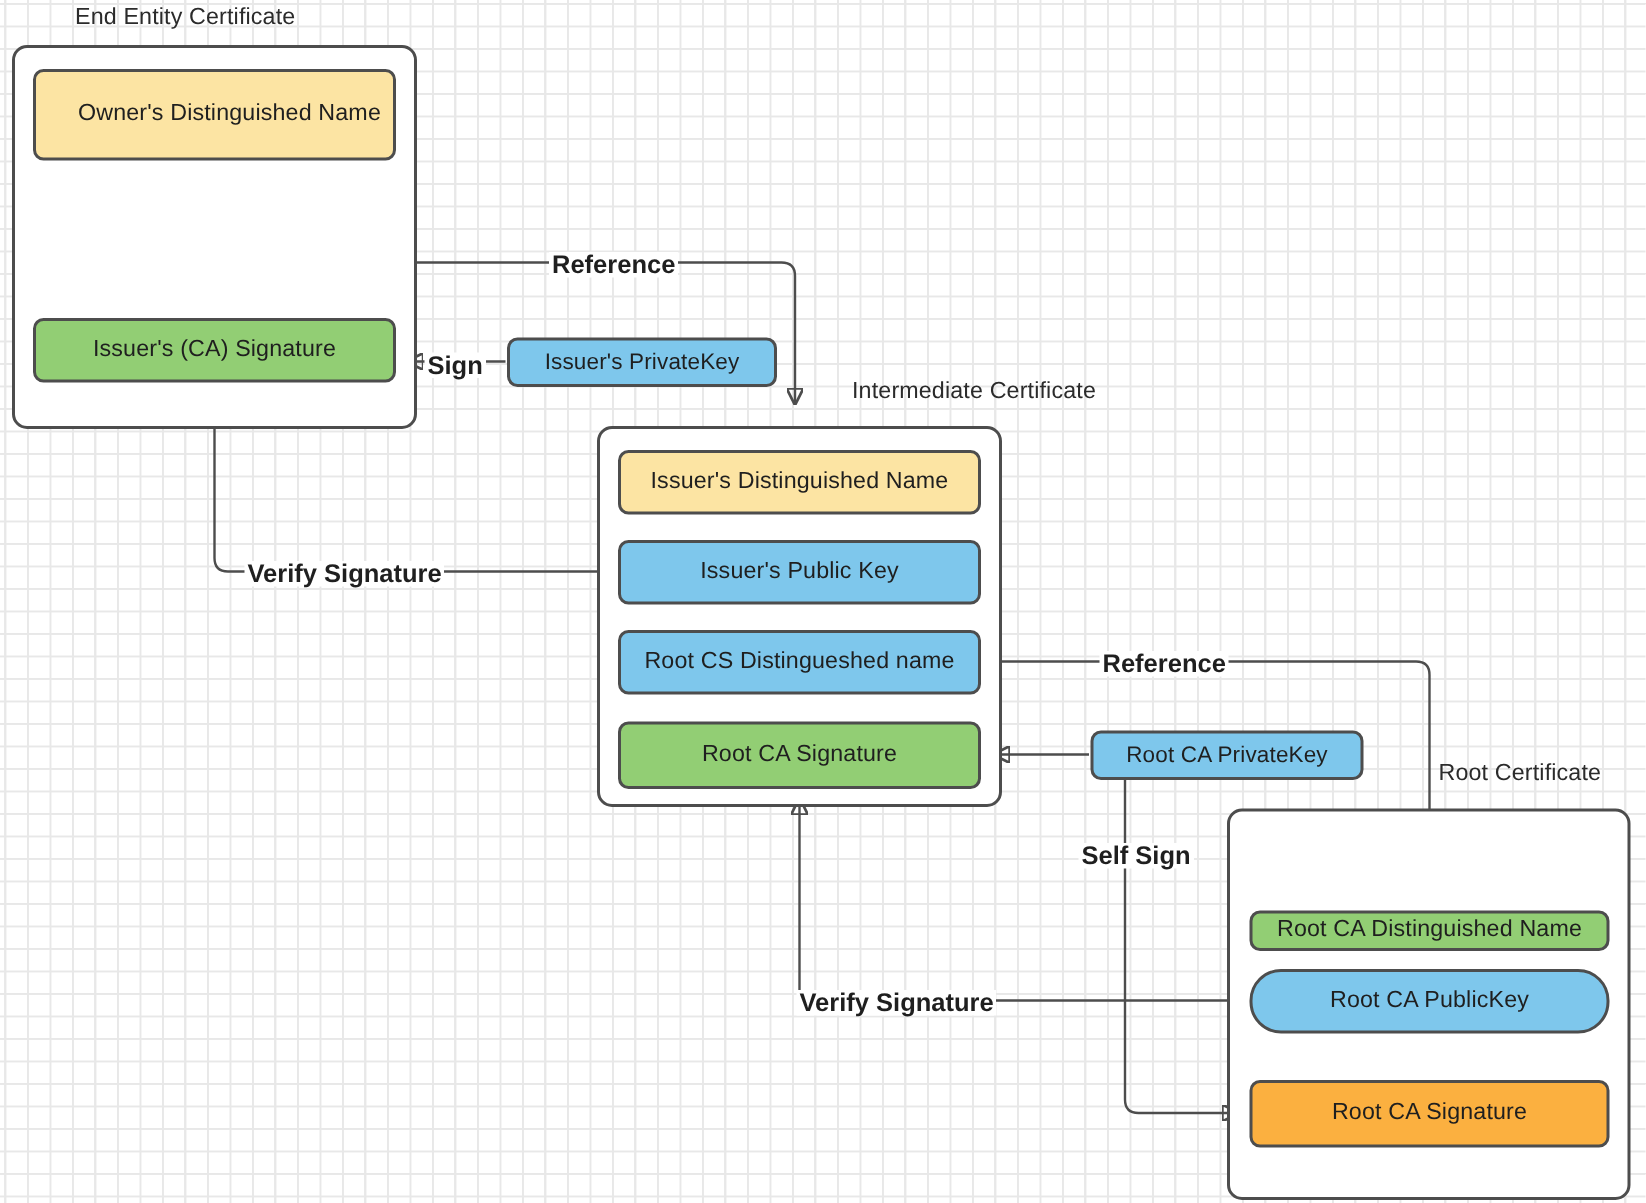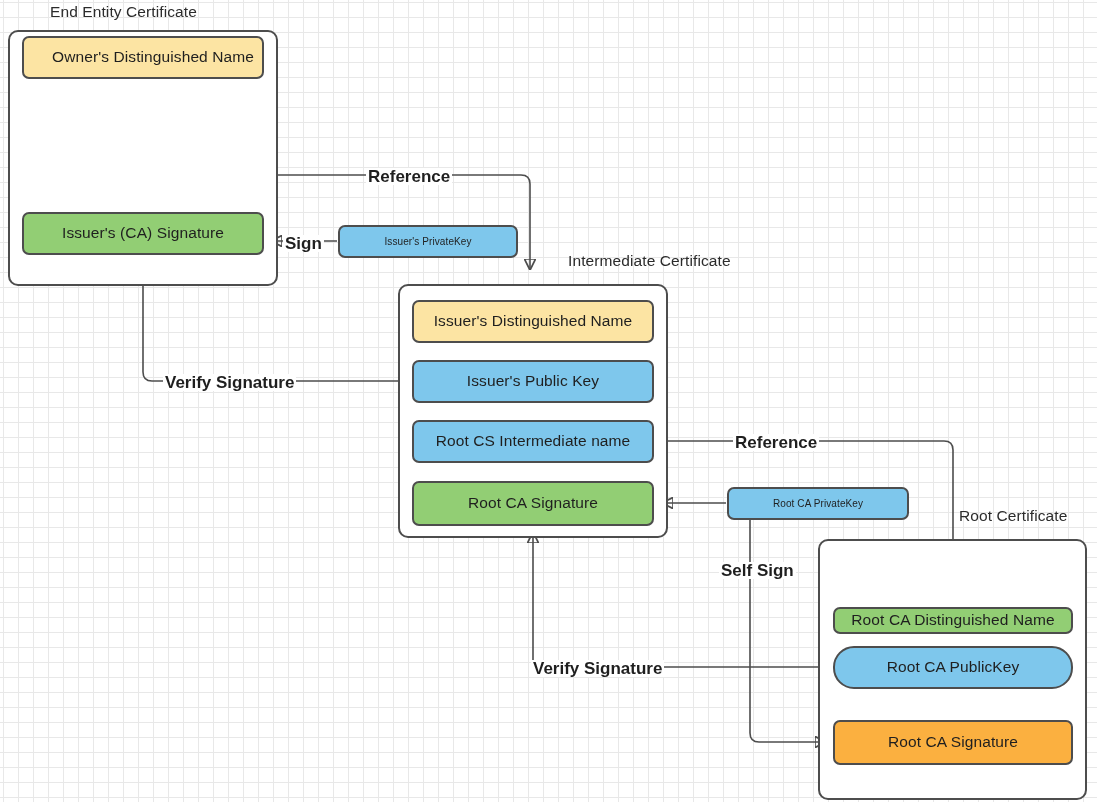--- a/index.html
+++ b/index.html
@@ -57,21 +57,21 @@
   }
   .keybox {
     position: absolute;
     box-sizing: border-box;
     border: 2px solid #4d4d4d;
     border-radius: 7px;
     display: flex;
     align-items: center;
     justify-content: center;
     text-align: center;
-    font-size: 10px;
+    font-size: 15px;
     color: #1f1f1f;
     background: #7EC7EC;
     letter-spacing: 0.1px;
   }
   .edge-label {
     position: absolute;
     font-size: 17px;
     font-weight: bold;
     color: #1f1f1f;
     background: #ffffff;
@@ -117,37 +117,37 @@
 
     <path d="M 750 520 L 750 733 Q 750 742 759 742 L 825 742" marker-end="url(#arrow)"></path>
 
     <path d="M 834 667 L 533 667 L 533 533" marker-end="url(#arrow)"></path>
   </svg>
 
   <div class="cert-title" style="left:50px; top:3px;">End Entity Certificate</div>
 
   <div class="cert-container" style="left:8px; top:30px; width:270px; height:256px;"></div>
 
-  <div class="field" style="left:22px; top:36px; width:242px; height:43px; background:#FCE4A3;padding-left:26px;">Owner's Distinguished Name</div>
+  <div class="field" style="left:22px; top:46px; width:242px; height:61px; background:#FCE4A3;padding-left:26px;">Owner's Distinguished Name</div>
 
 
 
   <div class="field" style="left:22px; top:212px; width:242px; height:43px; background:#92CE74;">Issuer's (CA) Signature</div>
 
   <div class="keybox" style="left:338px; top:225px; width:180px; height:33px;">Issuer's PrivateKey</div>
 
   <div class="cert-title" style="left:568px; top:252px;">Intermediate Certificate</div>
 
   <div class="cert-container" style="left:398px; top:284px; width:270px; height:254px;"></div>
 
   <div class="field" style="left:412px; top:300px; width:242px; height:43px; background:#FCE4A3;">Issuer's Distinguished Name</div>
 
   <div class="field" style="left:412px; top:360px; width:242px; height:43px; background:#7EC7EC;">Issuer's Public  Key</div>
 
-  <div class="field" style="left:412px; top:420px; width:242px; height:43px; background:#7EC7EC;">Root CS Intermediate name</div>
+  <div class="field" style="left:412px; top:420px; width:242px; height:43px; background:#7EC7EC;">Root CS Distingueshed name</div>
 
   <div class="field" style="left:412px; top:481px; width:242px; height:45px; background:#92CE74;">Root CA Signature</div>
 
   <div class="keybox" style="left:727px; top:487px; width:182px; height:33px;">Root CA PrivateKey</div>
 
   <div class="cert-title" style="left:959px; top:507px;">Root Certificate</div>
 
   <div class="cert-container" style="left:818px; top:539px; width:269px; height:261px;"></div>
 
   <div class="field" style="left:833px; top:607px; width:240px; height:27px; background:#92CE74;">Root CA Distinguished Name</div>

